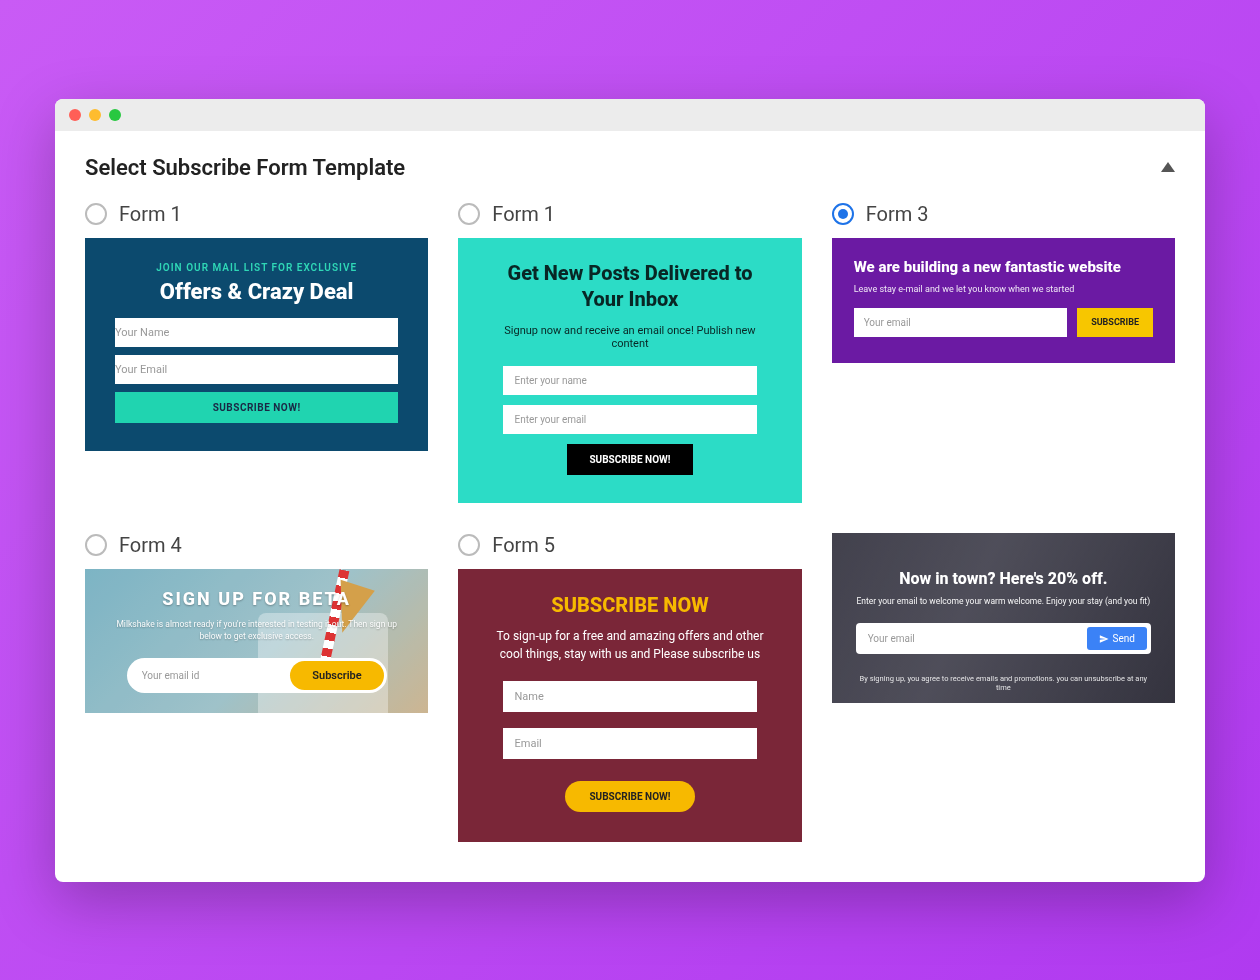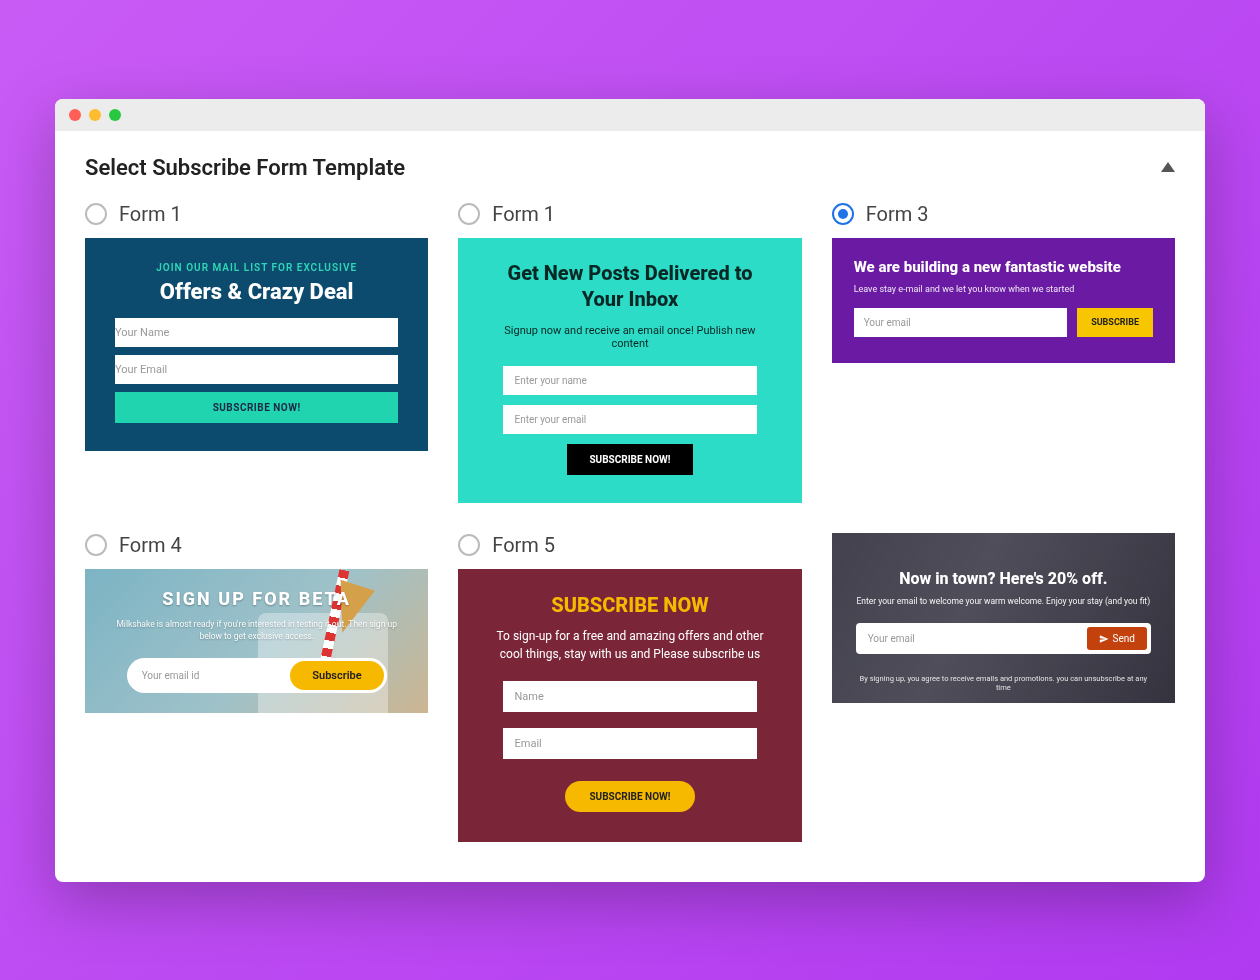--- a/index.html
+++ b/index.html
@@ -121,21 +121,21 @@
   
   .form6 {
     position:relative; height:170px; padding:36px 24px; color:#fff; text-align:center; overflow:hidden;
     background: linear-gradient(rgba(30,30,40,0.55), rgba(30,30,40,0.55)),
                 linear-gradient(115deg,#6e6c7a 0%, #8a8896 40%, #4f4d5a 100%);
   }
   .form6 .title { font-size:16px; font-weight:800; }
   .form6 .sub { font-size:8.5px; margin:8px 0 16px; opacity:0.95; line-height:1.4; }
   .form6 .row { display:flex; background:#fff; border-radius:4px; padding:4px; align-items:center; }
   .form6 .row input { flex:1; border:none; padding:6px 8px; font-size:10px; outline:none; color:#555; }
-  .form6 .row button { background:#c2410c; color:#fff; border:none; padding:6px 12px; font-size:10px; border-radius:3px; display:flex; align-items:center; gap:4px; }
+  .form6 .row button { background:#3b82f6; color:#fff; border:none; padding:6px 12px; font-size:10px; border-radius:3px; display:flex; align-items:center; gap:4px; }
   .form6 .fine { font-size:7.5px; margin-top:20px; opacity:0.85; }
   .send-icon { display:inline-block; }
 
   input::placeholder { color:#999; }
 </style>
 </head>
 <body>
 
 <div class="window">
   <div class="titlebar">

